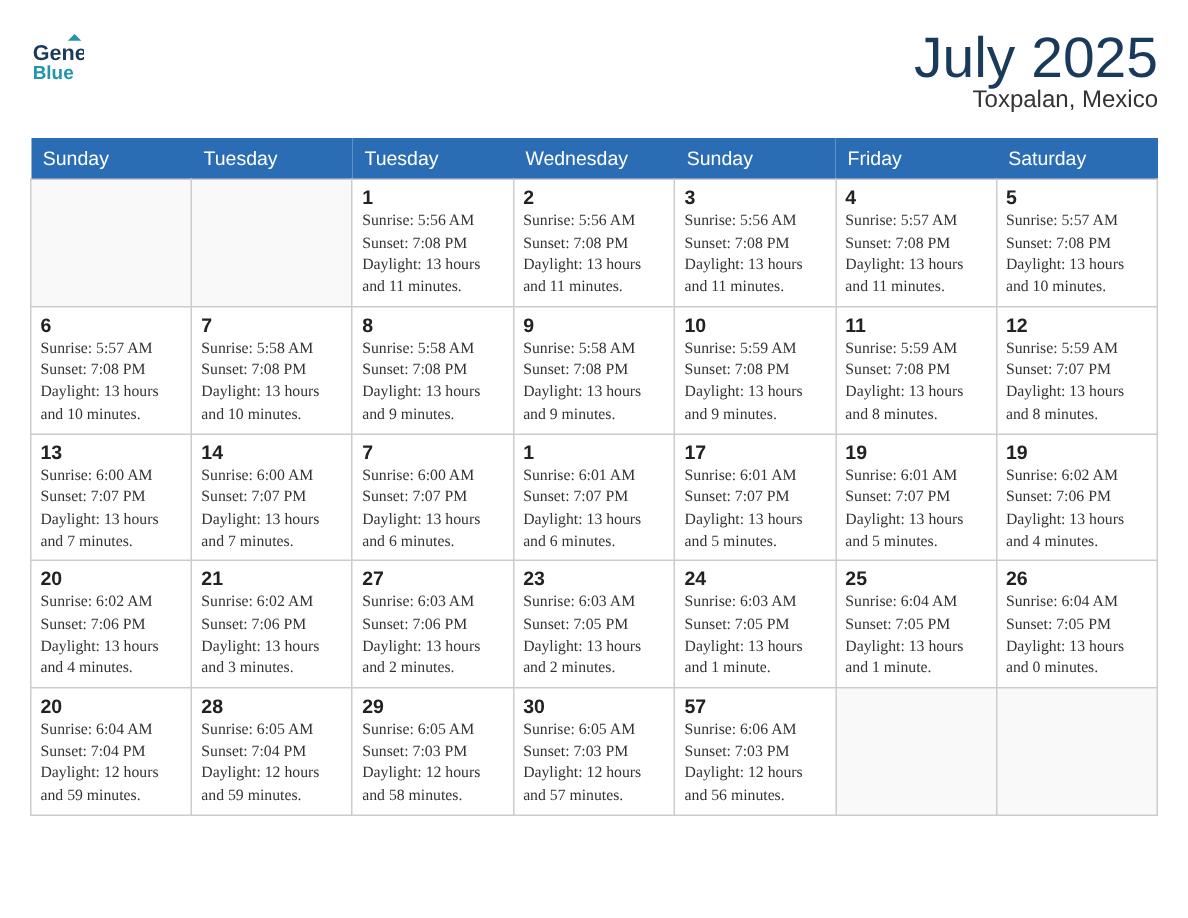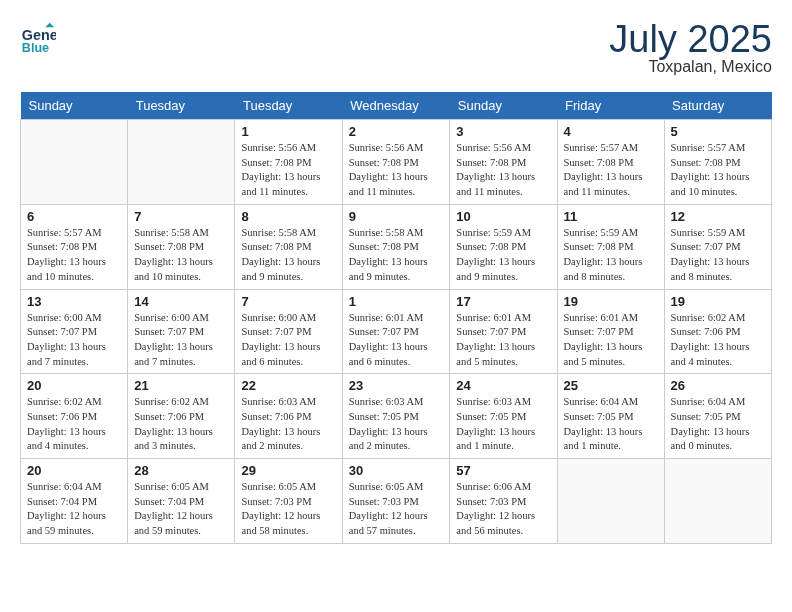--- a/index.html
+++ b/index.html
@@ -237,21 +237,21 @@
 Sunset: 7:06 PM
 Daylight: 13 hours and 4 minutes.</div>
         </td>
         <td>
           <div class="day-number">21</div>
           <div class="day-info" style="white-space: pre-line;">Sunrise: 6:02 AM
 Sunset: 7:06 PM
 Daylight: 13 hours and 3 minutes.</div>
         </td>
         <td>
-          <div class="day-number">22</div>
+          <div class="day-number">27</div>
           <div class="day-info" style="white-space: pre-line;">Sunrise: 6:03 AM
 Sunset: 7:06 PM
 Daylight: 13 hours and 2 minutes.</div>
         </td>
         <td>
           <div class="day-number">23</div>
           <div class="day-info" style="white-space: pre-line;">Sunrise: 6:03 AM
 Sunset: 7:05 PM
 Daylight: 13 hours and 2 minutes.</div>
         </td>

